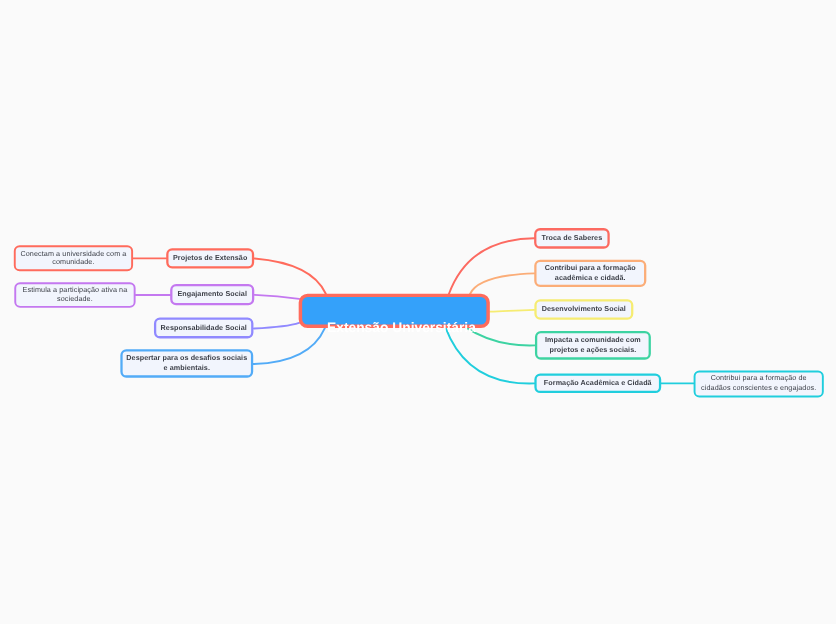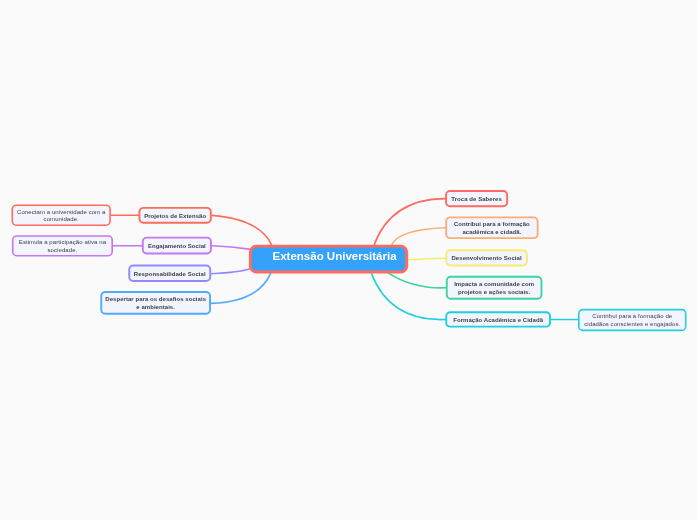--- a/index.html
+++ b/index.html
@@ -39,21 +39,21 @@
       <rect x="101.25" y="292.05" width="108.8" height="21.700000000000003" rx="4" ry="4" fill="#f2f5fd" stroke="#52abf7" stroke-width="1.9"></rect>
       <rect x="446.05" y="191.04999999999998" width="61.1" height="15.200000000000001" rx="4" ry="4" fill="#f2f5fd" stroke="#fc6a61" stroke-width="1.9"></rect>
       <rect x="446.15" y="217.35" width="91.5" height="20.8" rx="4" ry="4" fill="#f2f5fd" stroke="#fbad78" stroke-width="1.9"></rect>
       <rect x="446.25" y="250.25" width="80.6" height="15.299999999999999" rx="4" ry="4" fill="#f2f5fd" stroke="#f6ec72" stroke-width="1.9"></rect>
       <rect x="446.75" y="276.75" width="94.69999999999999" height="22" rx="4" ry="4" fill="#f2f5fd" stroke="#3dd3a2" stroke-width="1.9"></rect>
       <rect x="446.25" y="312.25" width="103.8" height="14.4" rx="4" ry="4" fill="#f2f5fd" stroke="#20cedd" stroke-width="1.9"></rect>
       <rect x="578.8" y="309.6" width="106.9" height="20.799999999999997" rx="4" ry="4" fill="#f2f5fd" stroke="#20cedd" stroke-width="1.6"></rect>
       <rect x="250.35" y="246.14999999999998" width="156.4" height="25.8" rx="6" ry="6" fill="#34a1fa" stroke="#ff6b5c" stroke-width="2.9"></rect>
     </svg>
   <div id="nodes">
-      <div class="node central" style="left: 248.9px; top: 241px; width: 159.3px; height: 28.7px; padding-left: 12px;">
+      <div class="node central" style="left: 248.9px; top: 259px; width: 159.3px; height: 28.7px; padding-left: 12px;">
         <span>Extensão Universitária</span>
       </div>
       <div class="node" style="left: 138.5px; top: 206.9px; width: 73.3px; height: 16.8px;">
         <span>Projetos de Extensão</span>
       </div>
       <div class="node leaf" style="left: 11.5px; top: 204.4px; width: 99.4px; height: 21.6px;">
         <span>Conectam a universidade com a<br>comunidade.</span>
       </div>
       <div class="node" style="left: 141.8px; top: 236.7px; width: 70.1px; height: 17.7px;">
         <span>Engajamento Social</span>

